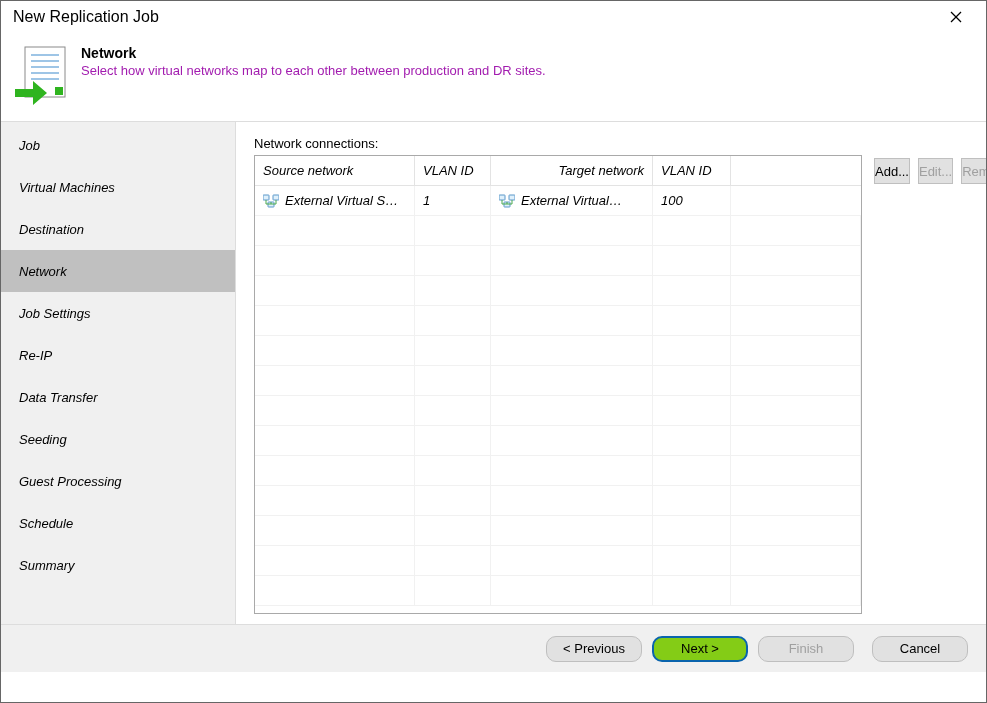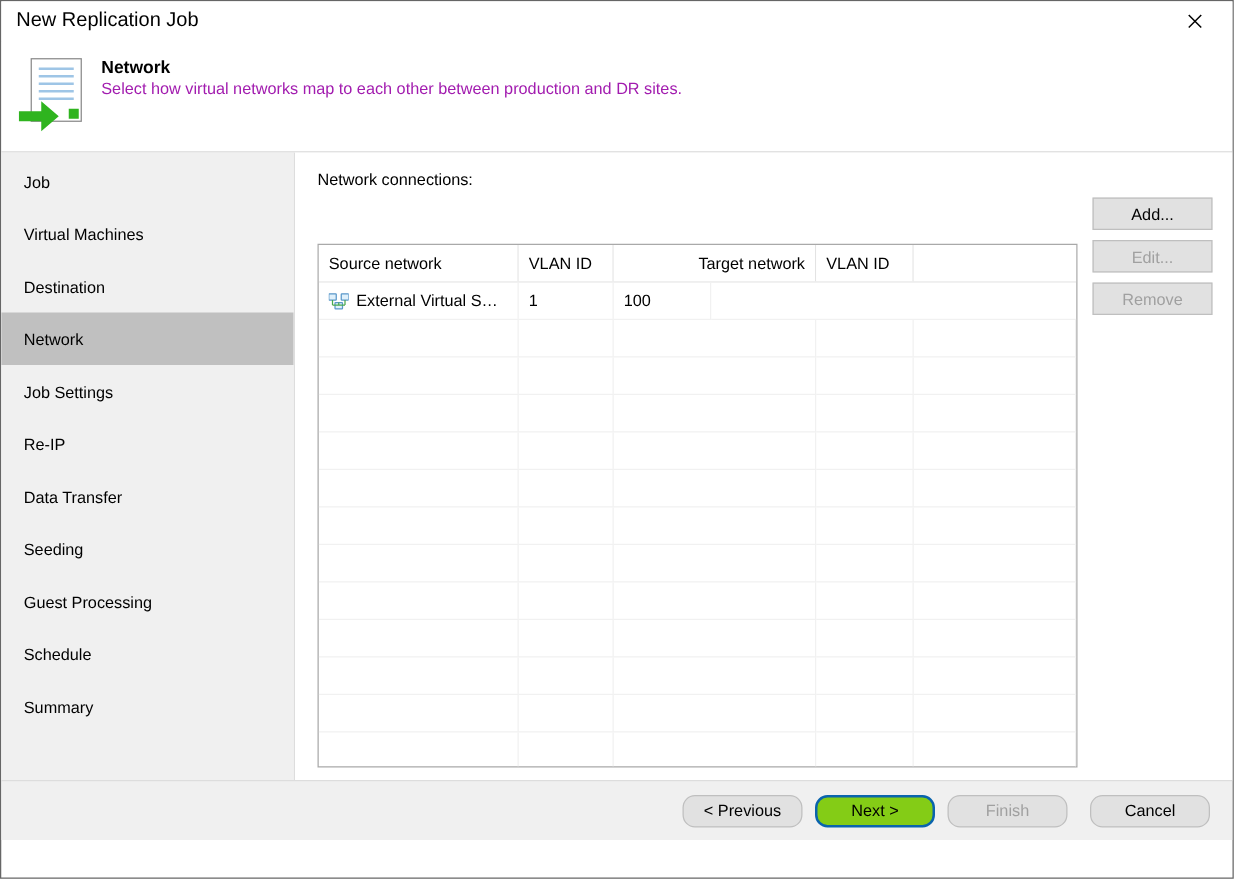--- a/index.html
+++ b/index.html
@@ -7,39 +7,39 @@
     .titlebar { display:flex; justify-content:space-between; align-items:center; height:32px; padding:0 10px; background:#fff; }
     .titlebar .title { font-size:16px; color:#000; padding-left:2px;}
     .close-btn { width:40px; height:28px; display:flex; align-items:center; justify-content:center; cursor:pointer; }
     .close-btn svg { width:12px; height:12px; stroke:#000; stroke-width:1.2; }
     .header { display:flex; align-items:flex-start; padding:12px 14px 14px 14px; gap:14px; background:#fff; }
     .page-icon { width:52px; height:62px; flex:0 0 auto; }
     .header-text .h-title { font-weight:700; color:#000; font-size:14px; margin-bottom:2px; }
     .header-text .h-desc { color:#a21caf; }
     .body { display:flex; height:503px; border-top:1px solid #ddd; background:#f0f0f0; }
     .sidebar { width:234px; flex:0 0 234px; background:#f0f0f0; padding-top:2px; }
-    .sb-item { height:42px; display:flex; align-items:center; padding-left:18px; color:#000; cursor:pointer; }
+    .sb-item { height:42px; display:flex; align-items:center; padding-left:18px; color:#000; cursor:pointer;font-style:italic; }
     .sb-item.active { background:#c0c0c0; }
     .content { flex:1; background:#fff; padding:14px 16px 10px 18px; display:flex; gap:12px; border-left:1px solid #ddd; }
-    .table-area { flex:1; display:flex; flex-direction:column;gap:40px; }
+    .table-area { flex:1; display:flex; flex-direction:column; }
     .table-label { color:#000; margin-bottom:4px; }
-    .grid { border:1px solid #a9a9a9; height:460px; overflow:hidden; background:#fff; }
+    .grid { border:1px solid #a9a9a9; height:460px; overflow:hidden; background:#fff;font-style:italic; }
     .grid-header, .grid-row { display:flex; }
     .grid-header { border-bottom:1px solid #e3e3e3; }
     .grid-header .cell { padding:7px 8px; color:#000; border-right:1px solid #e3e3e3; background:#fff; font-weight:400; }
     .grid-row .cell { padding:6px 8px; color:#000; border-right:1px solid #f1f1f1; border-bottom:1px solid #f1f1f1; height:30px; display:flex; align-items:center; gap:6px; white-space:nowrap; overflow:hidden; text-overflow:ellipsis; min-width:0; }
     .grid-row.empty .cell { border-right:1px solid #f1f1f1; }
     .cell.c1 { width:160px; flex:0 0 160px; }
     .cell.c2 { width:76px; flex:0 0 76px; }
     .cell.c3 { width:162px; flex:0 0 162px;text-align:right; }
     .cell.c4 { width:78px; flex:0 0 78px; }
     .cell.c5 { flex:1; border-right:none; }
     .net-icon { width:16px; height:14px; flex:0 0 auto; }
     .ellip { overflow:hidden; text-overflow:ellipsis; white-space:nowrap; min-width:0; }
-    .btn-col { width:96px; flex:0 0 96px; display:flex; flex-direction:column; gap:8px; padding-top:22px; }
+    .btn-col { width:96px; flex:0 0 96px; display:flex; flex-direction:row; gap:8px; padding-top:22px; }
     .btn { height:26px; border:1px solid #bfbfbf; background:#e1e1e1; color:#000; display:flex; align-items:center; justify-content:center; cursor:pointer; }
     .btn.disabled { color:#a0a0a0; cursor:default; }
     .footer { height:48px; display:flex; align-items:center; justify-content:flex-end; gap:10px; padding:0 18px; background:#f0f0f0; border-top:1px solid #ddd; }
     .footer .btn { width:96px;border-radius:10px; }
     .footer .btn.primary { border:2px solid #0a64ad; background:#84cc16; }
   </style>
 </head>
 <body>
 
 <div class="titlebar">
@@ -126,20 +126,32 @@
               <line x1="3" y1="6" x2="3" y2="10" stroke="#4aa94e" stroke-width="1"></line>
               <line x1="13" y1="6" x2="13" y2="10" stroke="#4aa94e" stroke-width="1"></line>
               <line x1="3" y1="10" x2="13" y2="10" stroke="#4aa94e" stroke-width="1"></line>
               <line x1="8" y1="10" x2="8" y2="8" stroke="#4aa94e" stroke-width="1"></line>
             </svg>
             <span class="ellip">External Virtual S…</span>
           </div>
           <div class="cell c2">
               <span>1</span>
             </div>
+          <div class="cell c3">
+            <svg class="net-icon" viewBox="0 0 16 14">
+              <rect x="0" y="1" width="6" height="5" rx="0.5" fill="#dff0fb" stroke="#5a97c9"></rect>
+              <rect x="10" y="1" width="6" height="5" rx="0.5" fill="#dff0fb" stroke="#5a97c9"></rect>
+              <rect x="5" y="8" width="6" height="5" rx="0.5" fill="#dff0fb" stroke="#5a97c9"></rect>
+              <line x1="3" y1="6" x2="3" y2="10" stroke="#4aa94e" stroke-width="1"></line>
+              <line x1="13" y1="6" x2="13" y2="10" stroke="#4aa94e" stroke-width="1"></line>
+              <line x1="3" y1="10" x2="13" y2="10" stroke="#4aa94e" stroke-width="1"></line>
+              <line x1="8" y1="10" x2="8" y2="8" stroke="#4aa94e" stroke-width="1"></line>
+            </svg>
+            <span class="ellip">External Virtual…</span>
+          </div>
           <div class="cell c4">
               <span>100</span>
             </div>
           <div class="cell c5"></div>
         </div>
 
         <div class="grid-row empty">
             <div class="cell c1"></div>
             <div class="cell c2"></div>
             <div class="cell c3"></div>

